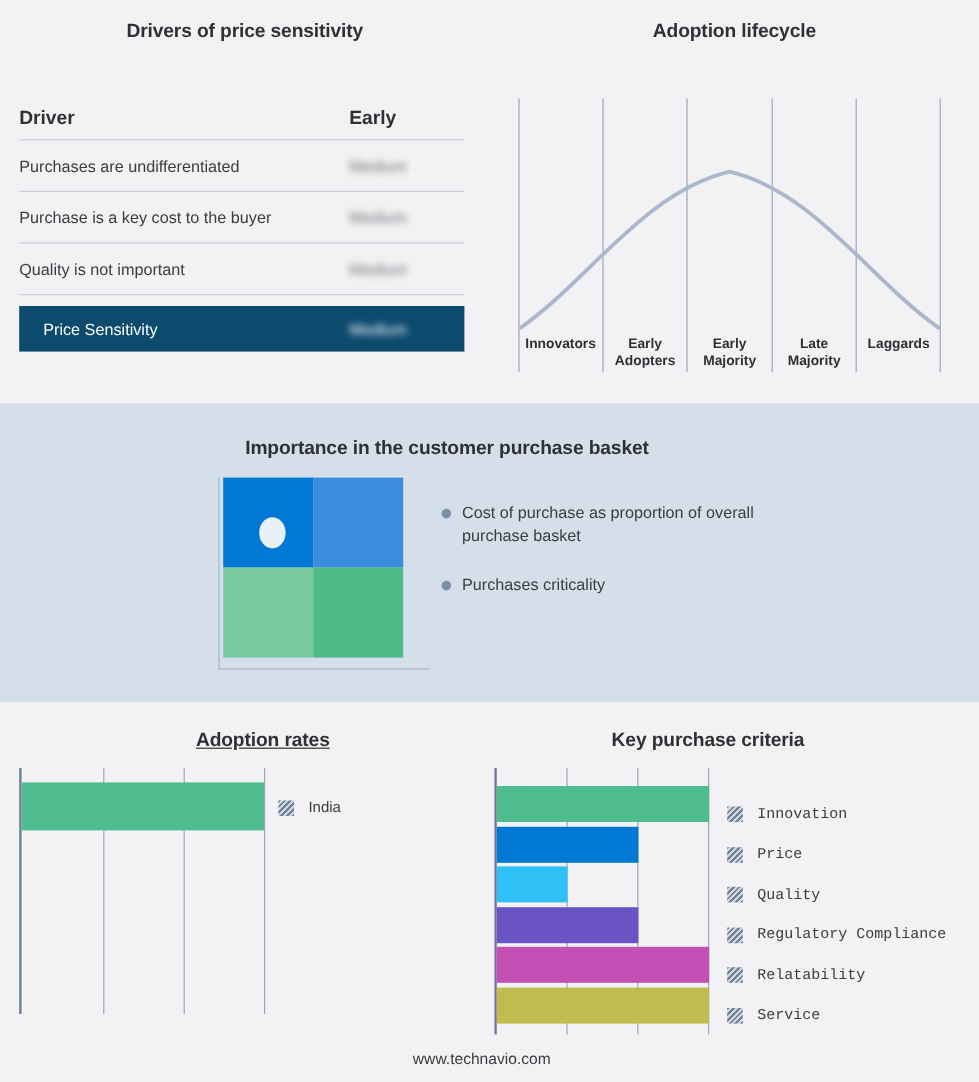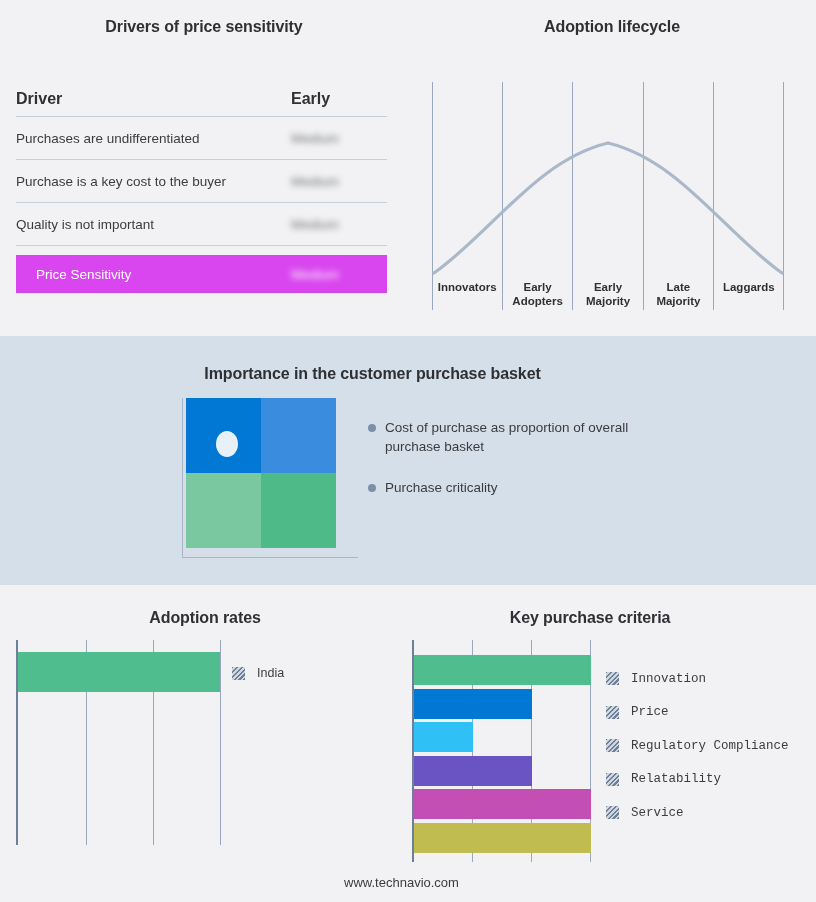--- a/index.html
+++ b/index.html
@@ -63,21 +63,21 @@
     font-size: 13.5px;
     color: #6f7276;
     filter: blur(3.1px);
     -webkit-filter: blur(3.1px);
   }
 
   .drv-row-highlight {
     display: flex;
     align-items: center;
     height: 38px;
-    background: #d946ef;
+    background: #0c4a6e;
     margin-top: 9px;
     padding-left: 20px;
     width: 371px;
   }
   .drv-row-highlight .c1 { flex: 1; font-size: 13.5px; color: #ffffff; }
   .drv-row-highlight .c2 {
     width: 96px;
     font-size: 13.5px;
     color: #ffffff;
     filter: blur(3.1px);
@@ -185,21 +185,21 @@
     line-height: 19px;
   }
 
   
   #rates-panel {
     position: absolute;
     left: 0; top: 585px;
     width: 410px; height: 317px;
     background: #f2f2f4;
   }
-  #rates-panel .panel-title { position: absolute; top: 24px; left: 0; width: 410px; }
+  #rates-panel .panel-title { position: absolute; top: 24px; left: 14px; width: 410px; text-decoration: underline; }
 
   #rates-plot {
     position: absolute;
     left: 16px; top: 640px;
     width: 205px; height: 205px;
   }
   .rt-grid {
     position: absolute;
     top: 0; bottom: 0;
     width: 1px;
@@ -369,21 +369,21 @@
     <div id="quad-marker"></div>
   </div>
 
   <div id="basket-legend">
     <div class="bl-item">
       <span class="bl-dot"></span>
       <span class="bl-text">Cost of purchase as proportion of overall purchase basket</span>
     </div>
     <div class="bl-item">
       <span class="bl-dot"></span>
-      <span class="bl-text">Purchase criticality</span>
+      <span class="bl-text">Purchases criticality</span>
     </div>
   </div>
 
   <section id="rates-panel">
     <h2 class="panel-title">Adoption rates</h2>
   </section>
 
   <div id="rates-plot">
     <div class="rt-axis"></div>
     <div class="rt-grid" style="left:70px;"></div>
@@ -433,20 +433,24 @@
     <div class="kc-leg-item">
       <span class="swatch"></span>
       <span class="legend-label">Innovation</span>
     </div>
     <div class="kc-leg-item">
       <span class="swatch"></span>
       <span class="legend-label">Price</span>
     </div>
     <div class="kc-leg-item">
       <span class="swatch"></span>
+      <span class="legend-label">Quality</span>
+    </div>
+    <div class="kc-leg-item">
+      <span class="swatch"></span>
       <span class="legend-label">Regulatory Compliance</span>
     </div>
     <div class="kc-leg-item">
       <span class="swatch"></span>
       <span class="legend-label">Relatability</span>
     </div>
     <div class="kc-leg-item">
       <span class="swatch"></span>
       <span class="legend-label">Service</span>
     </div>

